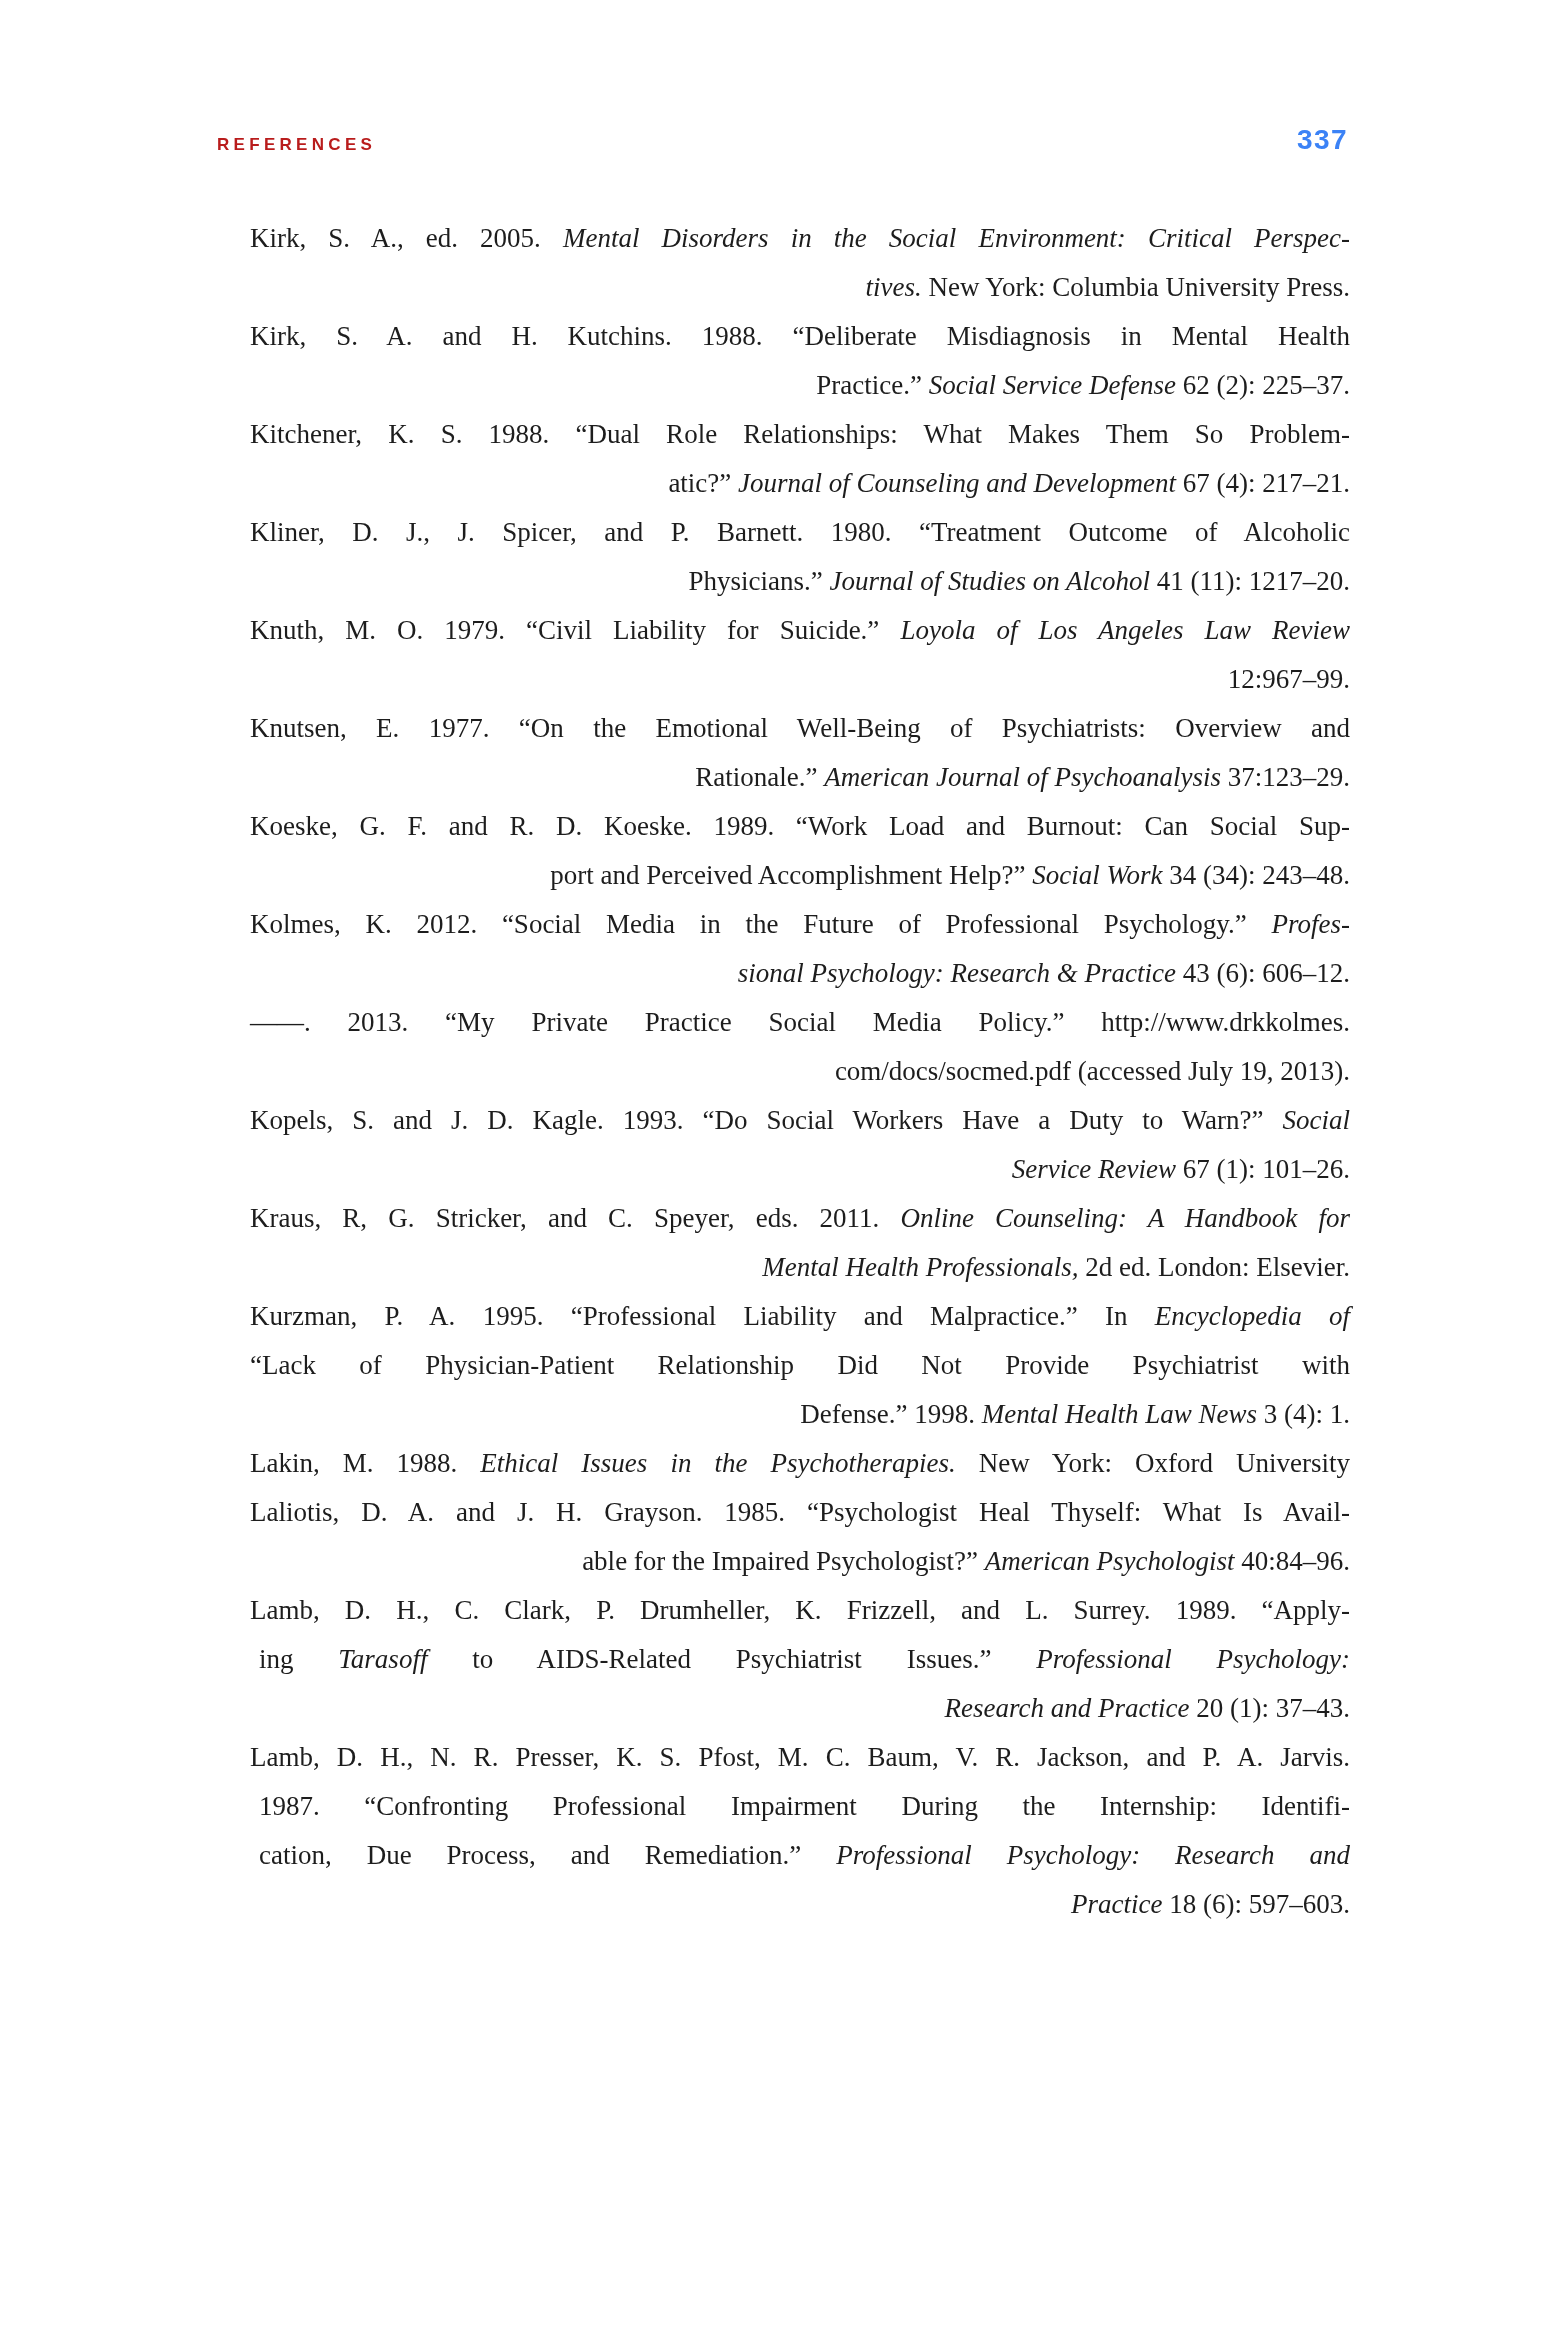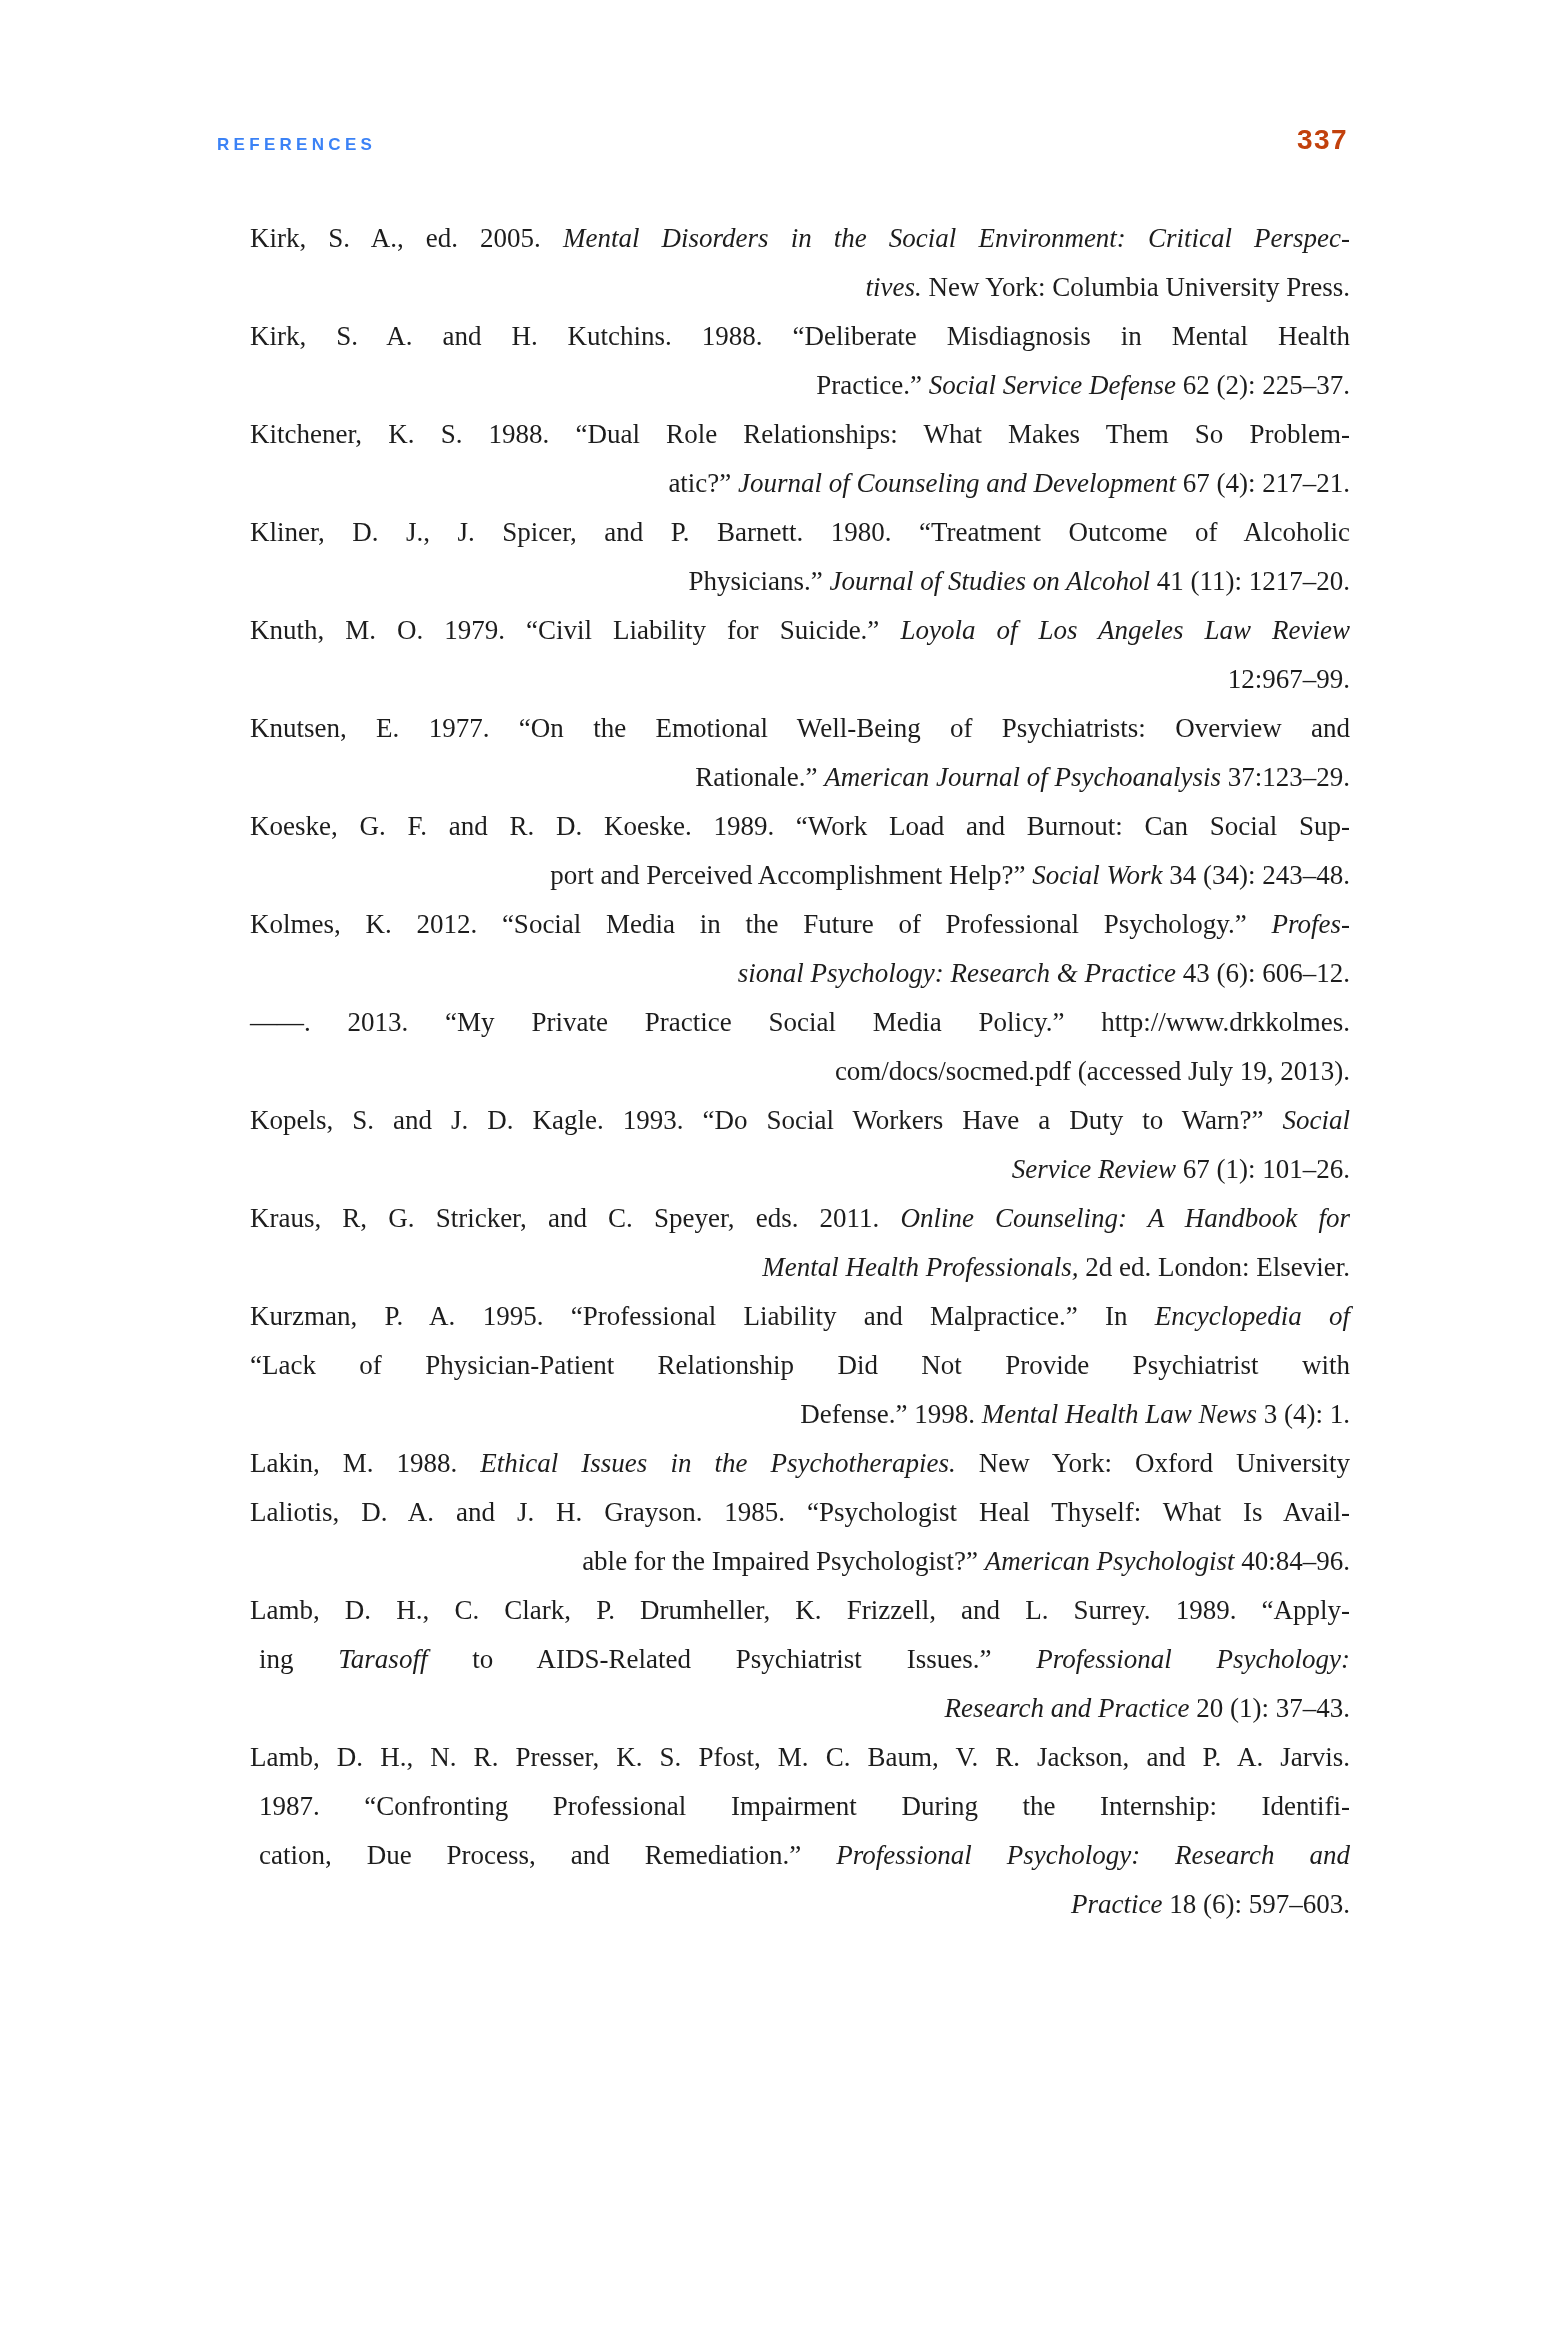--- a/index.html
+++ b/index.html
@@ -13,33 +13,33 @@
     font-family: "Liberation Serif", serif;
   }
   .running-head {
     position: absolute;
     left: 217px;
     top: 135px;
     font-family: "Liberation Sans", sans-serif;
     font-size: 17px;
     font-weight: 600;
     letter-spacing: 4.3px;
-    color: #3b82f6;
+    color: #b91c1c;
   }
   .page-number {
     position: absolute;
     left: 1281px;
     top: 124px;
     width: 67px;
     text-align: right;
     font-family: "Liberation Sans", sans-serif;
     font-size: 28px;
     font-weight: 700;
     letter-spacing: 1.4px;
-    color: #c2410c;
+    color: #3b82f6;
   }
   .refs {
     position: absolute;
     left: 214px;
     top: 214px;
     width: 1136px;
     font-size: 27px;
     line-height: 49px;
   }
   .ref-entry { margin: 0; }

